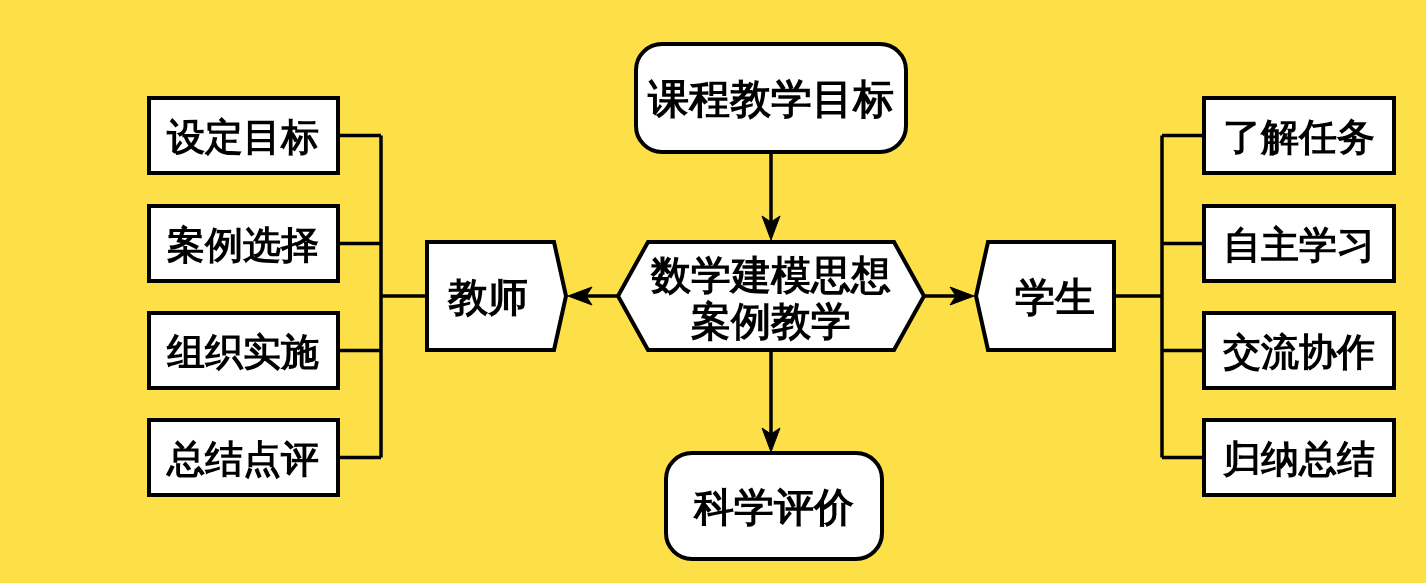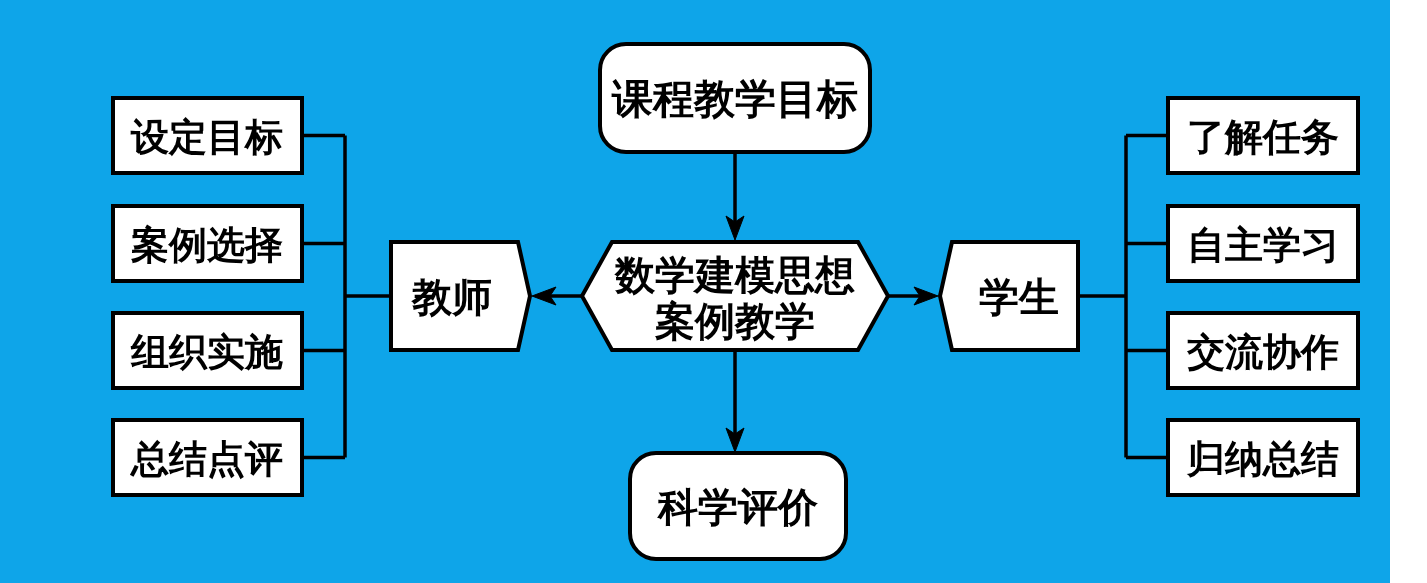--- a/index.html
+++ b/index.html
@@ -1,21 +1,22 @@
 <!DOCTYPE html>
 <html><head>
 <meta charset="utf-8">
 <style>
   html, body { margin: 0; padding: 0; background: #ffffff; }
   .canvas {
     position: relative;
     width: 1390px;
     height: 583px;
-    background: #0ea5e9;
+    background: #fde047;
     overflow: hidden;
+    padding-left: 36px;
   }
   svg { display: block; }
   .shape {
     fill: #ffffff;
     stroke: #000000;
     stroke-width: 4;
     stroke-linejoin: miter;
   }
   .link {
     fill: none;

